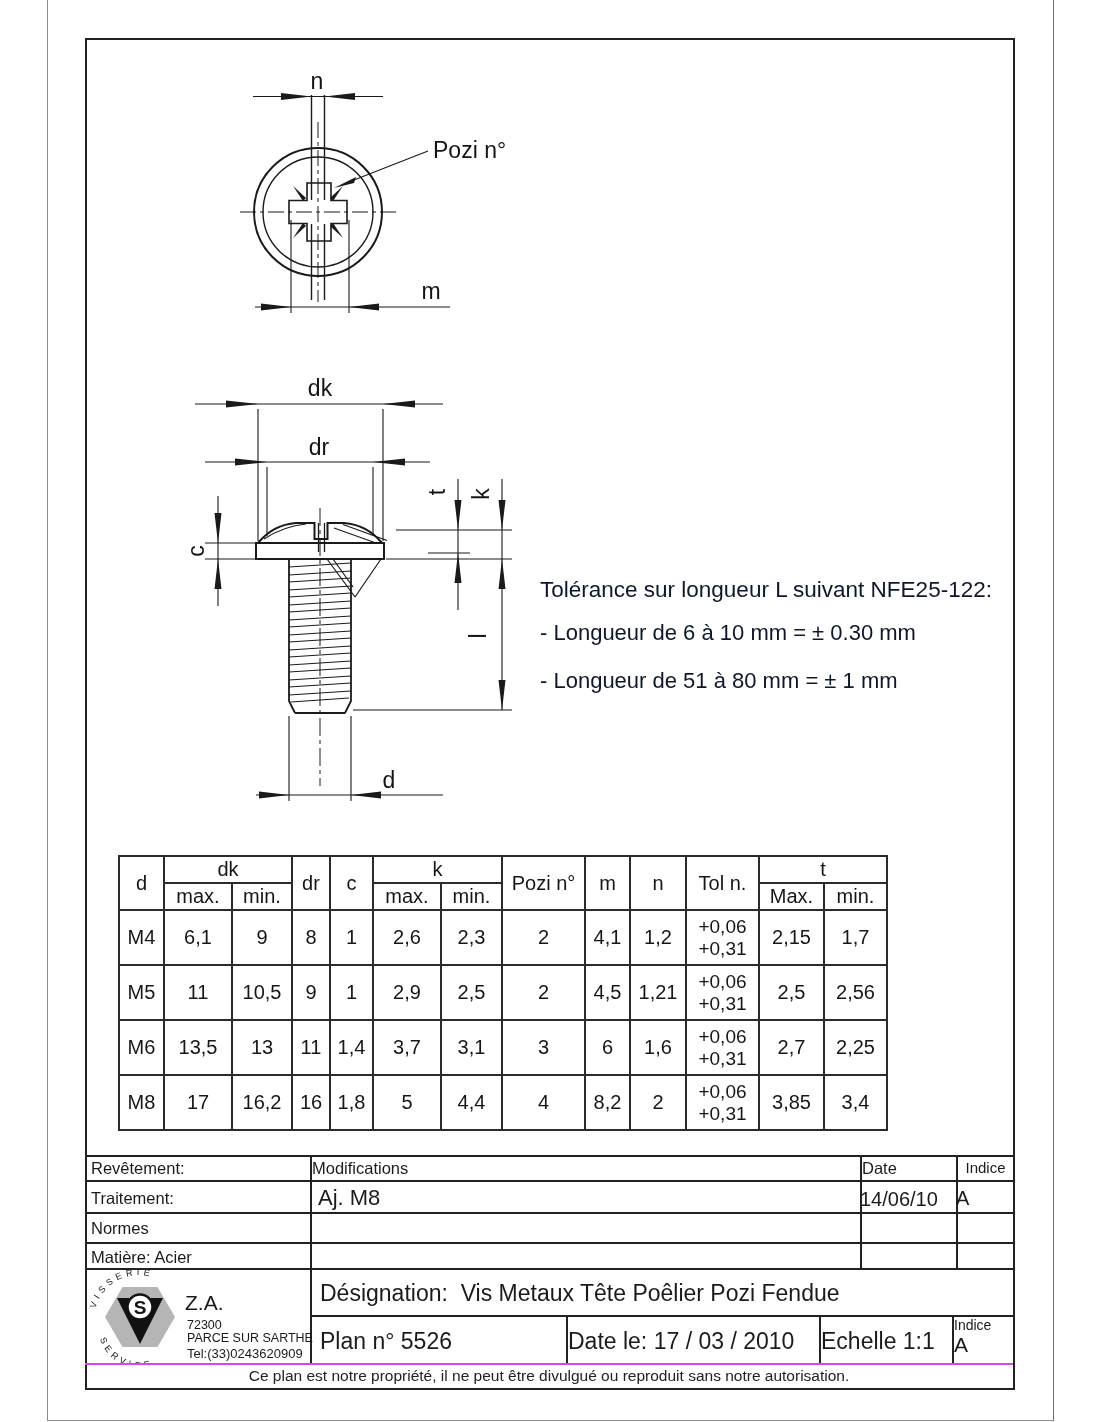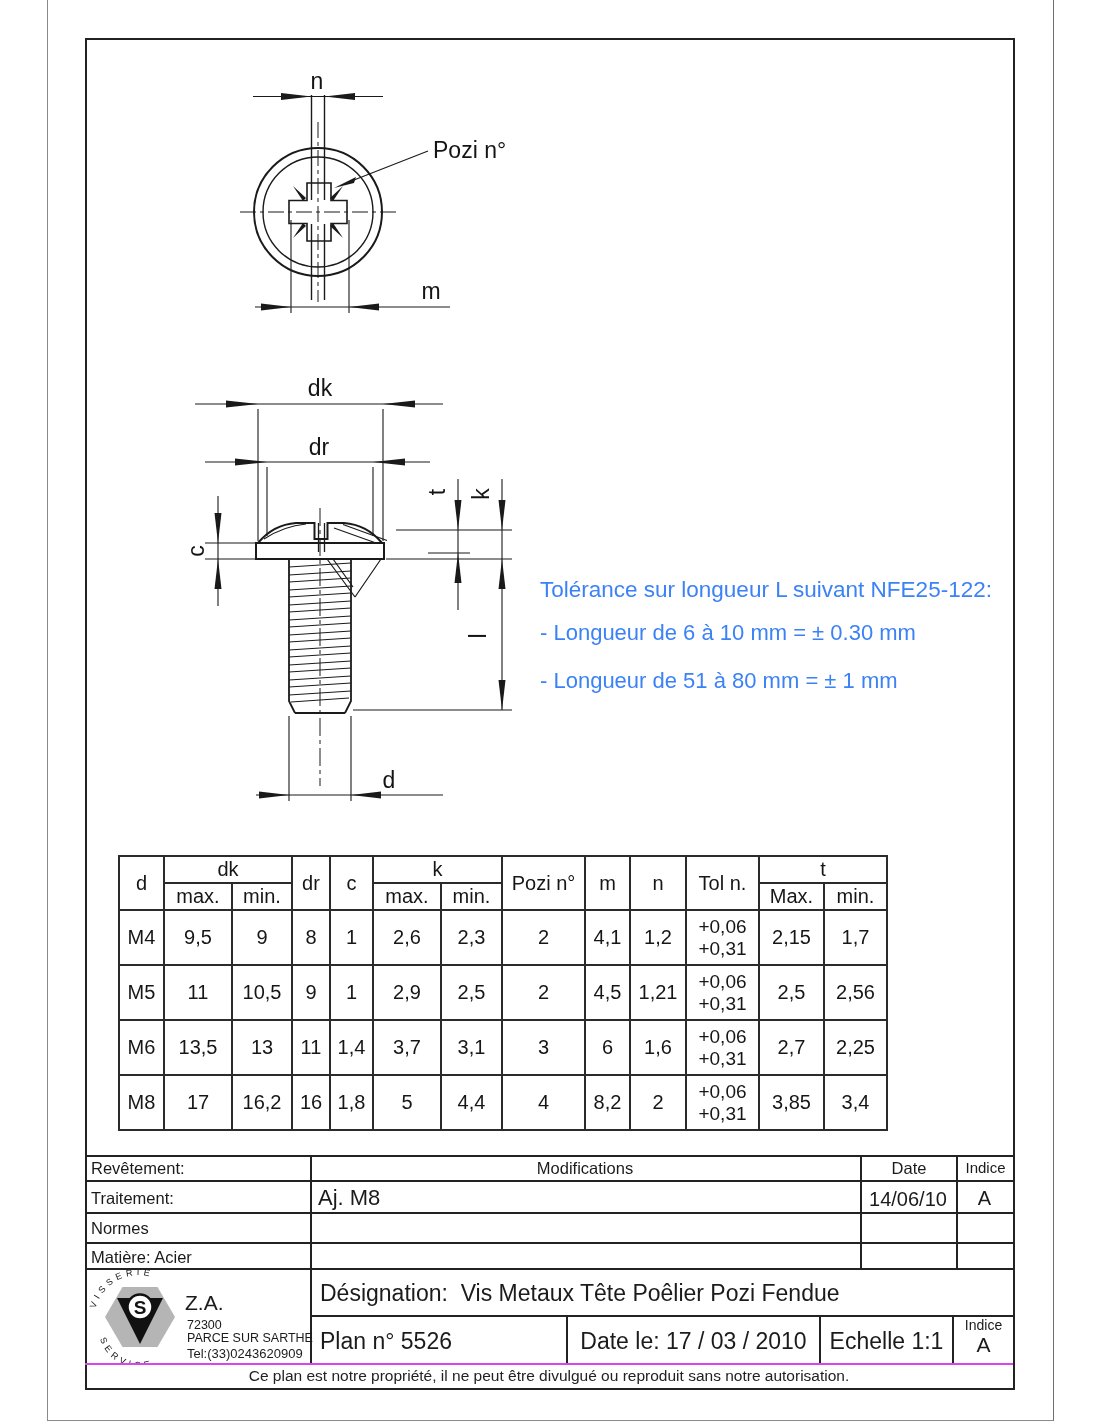--- a/index.html
+++ b/index.html
@@ -4,35 +4,35 @@
 <style>
   html,body{margin:0;padding:0;background:#fff;}
   body{width:1100px;height:1422px;position:relative;font-family:"Liberation Sans",sans-serif;color:#111;}
   .abs{position:absolute;}
   .paper-edge{left:47px;top:-2px;width:1005px;height:1422px;border-left:1px solid #8a8a8a;border-right:1px solid #6f6f6f;border-bottom:1px solid #8a8a8a;}
   .frame{left:85px;top:38px;width:926px;height:1348px;border:2.5px solid #222;}
   
   .draw-svg{left:85px;top:38px;}
   svg text{font-family:"Liberation Sans",sans-serif;fill:#141414;}
   
-  .tol-note{left:540px;top:577px;width:475px;font-size:22px;color:#3b82f6;}
+  .tol-note{left:540px;top:577px;width:475px;font-size:22px;color:#0f172a;}
   .tol-note .t-title{margin-bottom:17px;font-size:22.5px;}
   .tol-note .t-line{margin-bottom:22px;font-size:22px;}
   
   table.dims{position:absolute;left:118px;top:855px;width:768px;border-collapse:collapse;table-layout:fixed;font-size:20px;color:#161616;}
   table.dims th,table.dims td{border:2px solid #2b2b2b;text-align:center;vertical-align:middle;font-weight:normal;padding:0;}
   table.dims thead tr{height:27px;}
   table.dims tbody tr{height:55px;}
   td.c-tol{white-space:pre-line;font-size:19px;line-height:1.15;margin-left:16px;}
   
   .tb-line{background:#222;}
   .tb-text{position:absolute;color:#1b1b1b;}
   .lbl16{font-size:16.5px;}
   .val22{font-size:22px;}
-  .ctr{text-align:center;}
+  .ctr{text-align:left;}
   .footer-strip{left:85px;top:1363px;width:928px;height:23px;border-top:2px solid #d946ef;font-size:15.5px;text-align:center;line-height:22px;color:#222;}
 </style>
 </head>
 <body>
 
 <div class="abs paper-edge"></div>
 <div class="abs frame"></div>
 
 <svg class="abs draw-svg" width="926" height="1117" viewBox="85 38 926 1117">
   <g stroke="#1a1a1a" fill="none" stroke-width="1.6">
@@ -208,21 +208,21 @@
       <th>min.</th>
       <th>max.</th>
       <th>min.</th>
       <th>Max.</th>
       <th>min.</th>
     </tr>
   </thead>
   <tbody>
     <tr>
       <td>M4</td>
-      <td>9,5</td>
+      <td>6,1</td>
       <td>9</td>
       <td>8</td>
       <td>1</td>
       <td>2,6</td>
       <td>2,3</td>
       <td>2</td>
       <td>4,1</td>
       <td>1,2</td>
       <td class="c-tol">+0,06
 +0,31</td>

